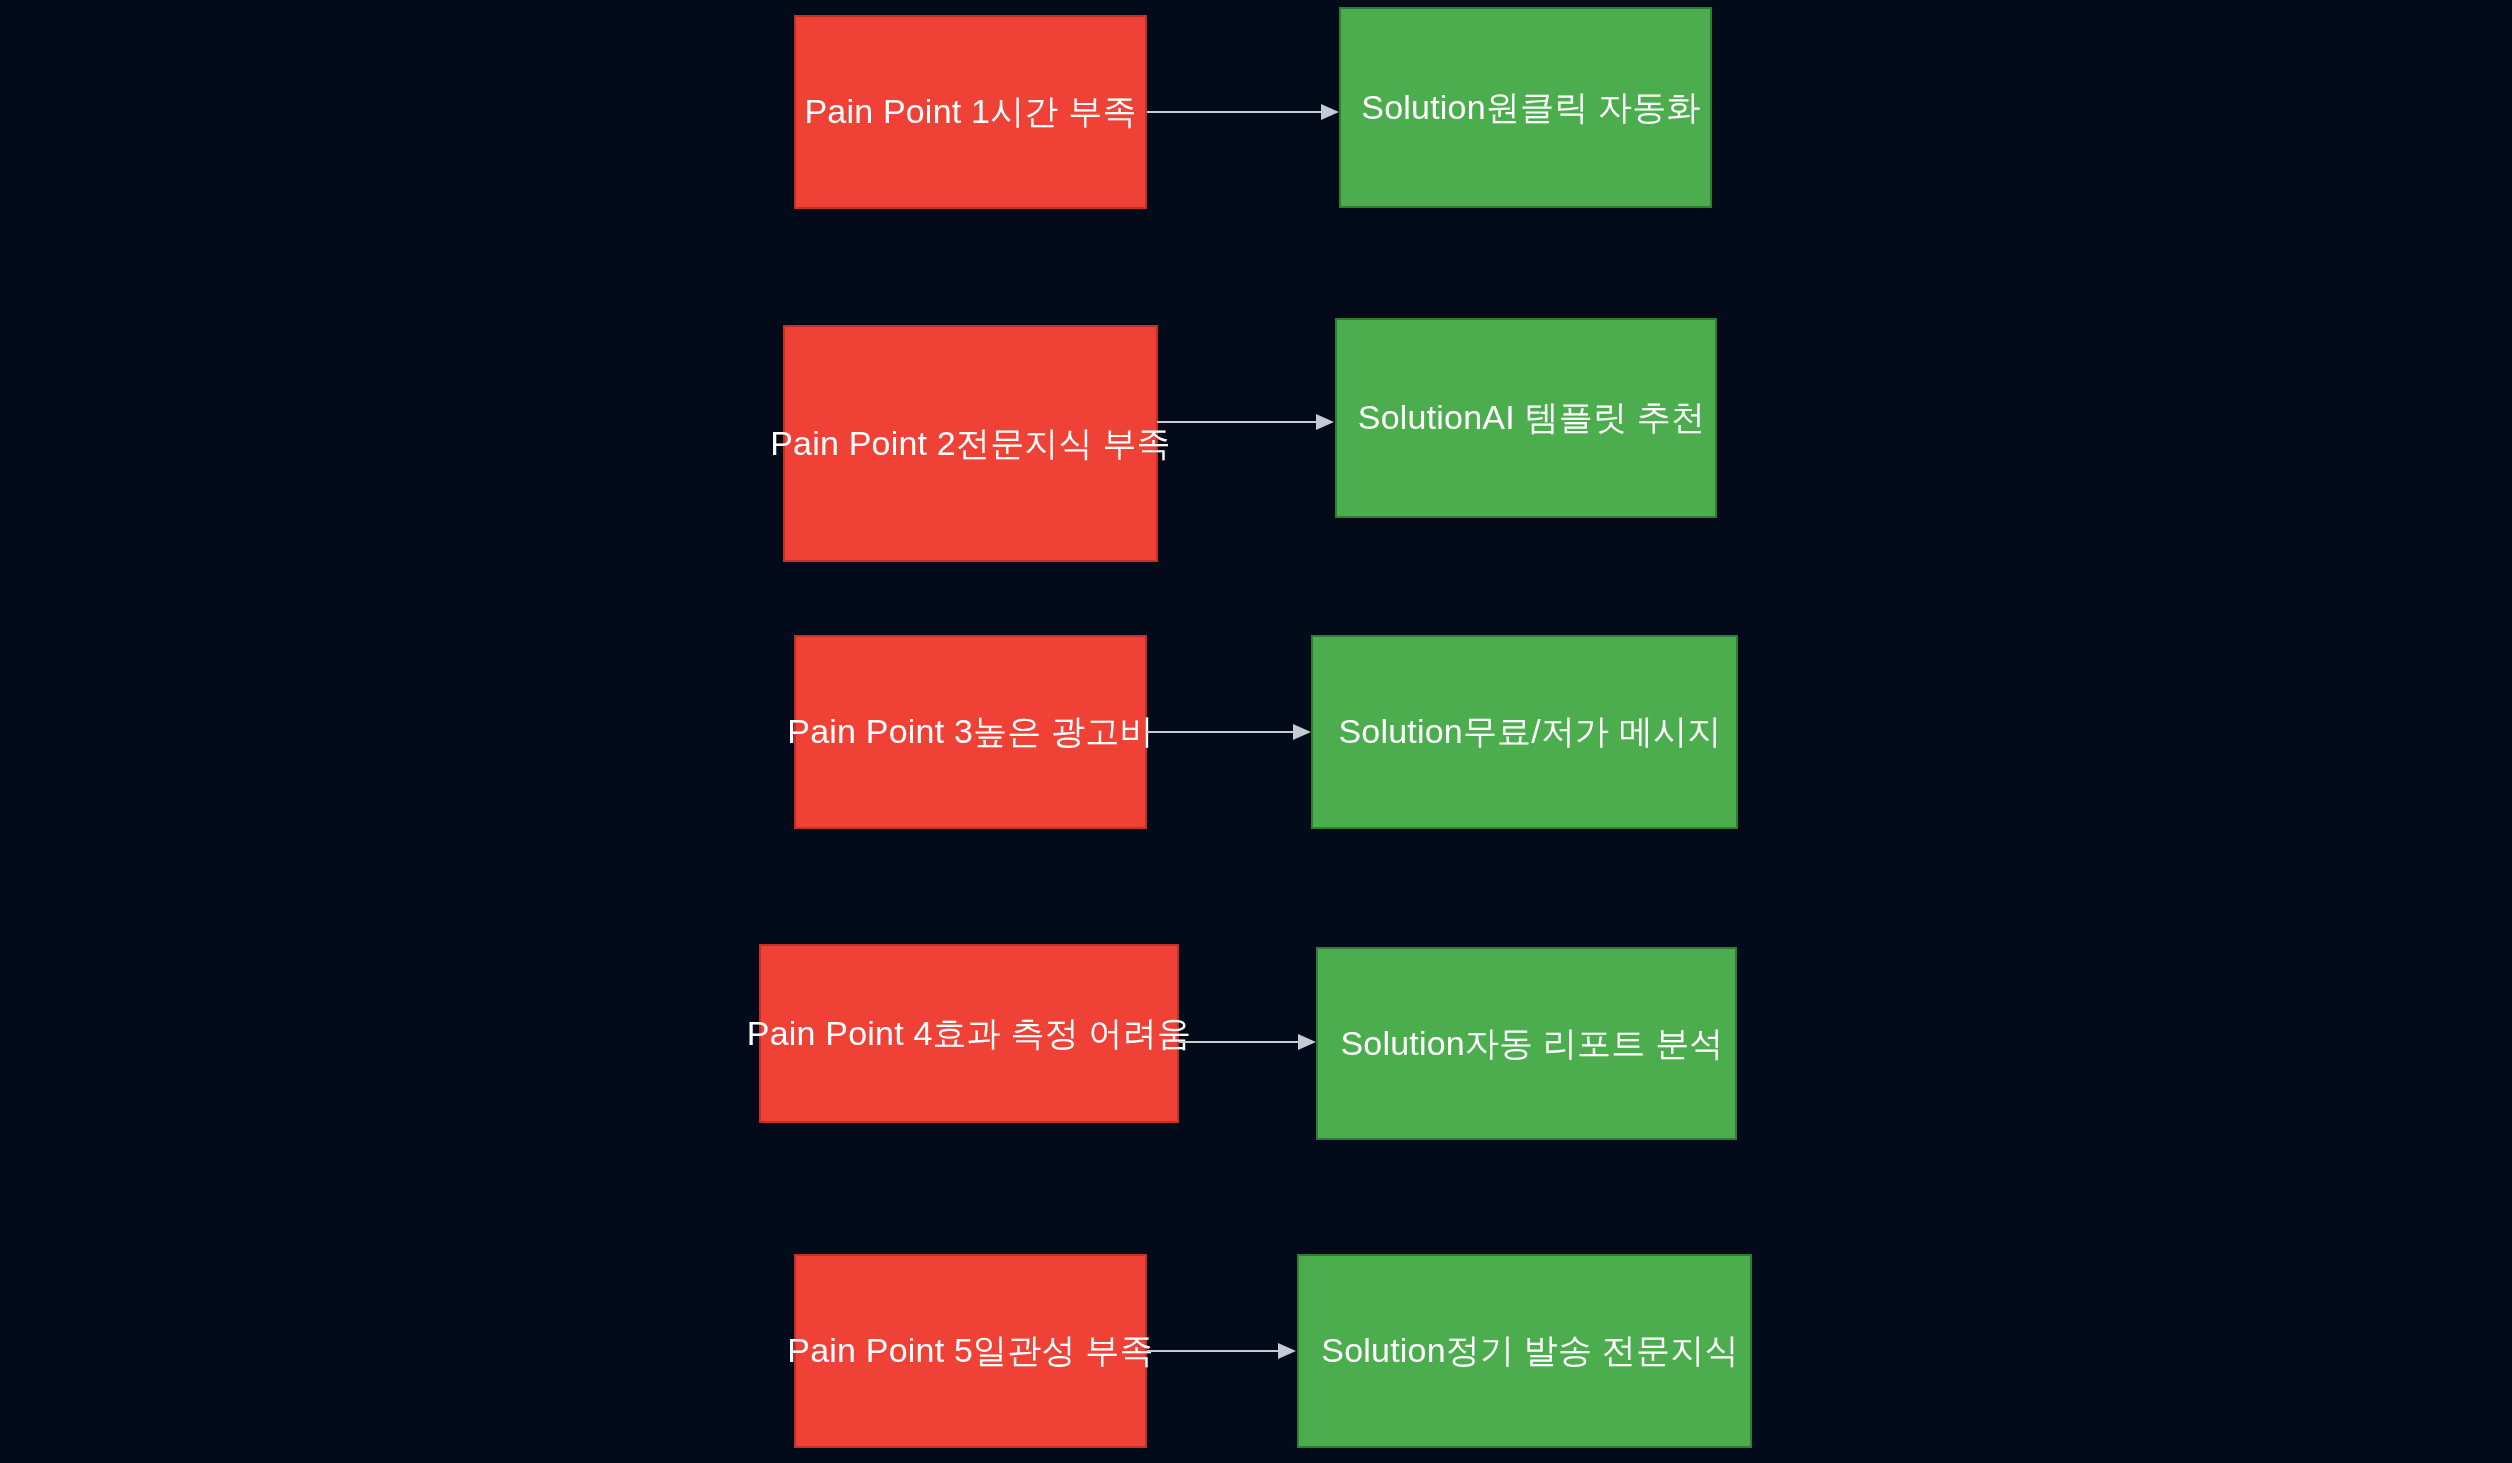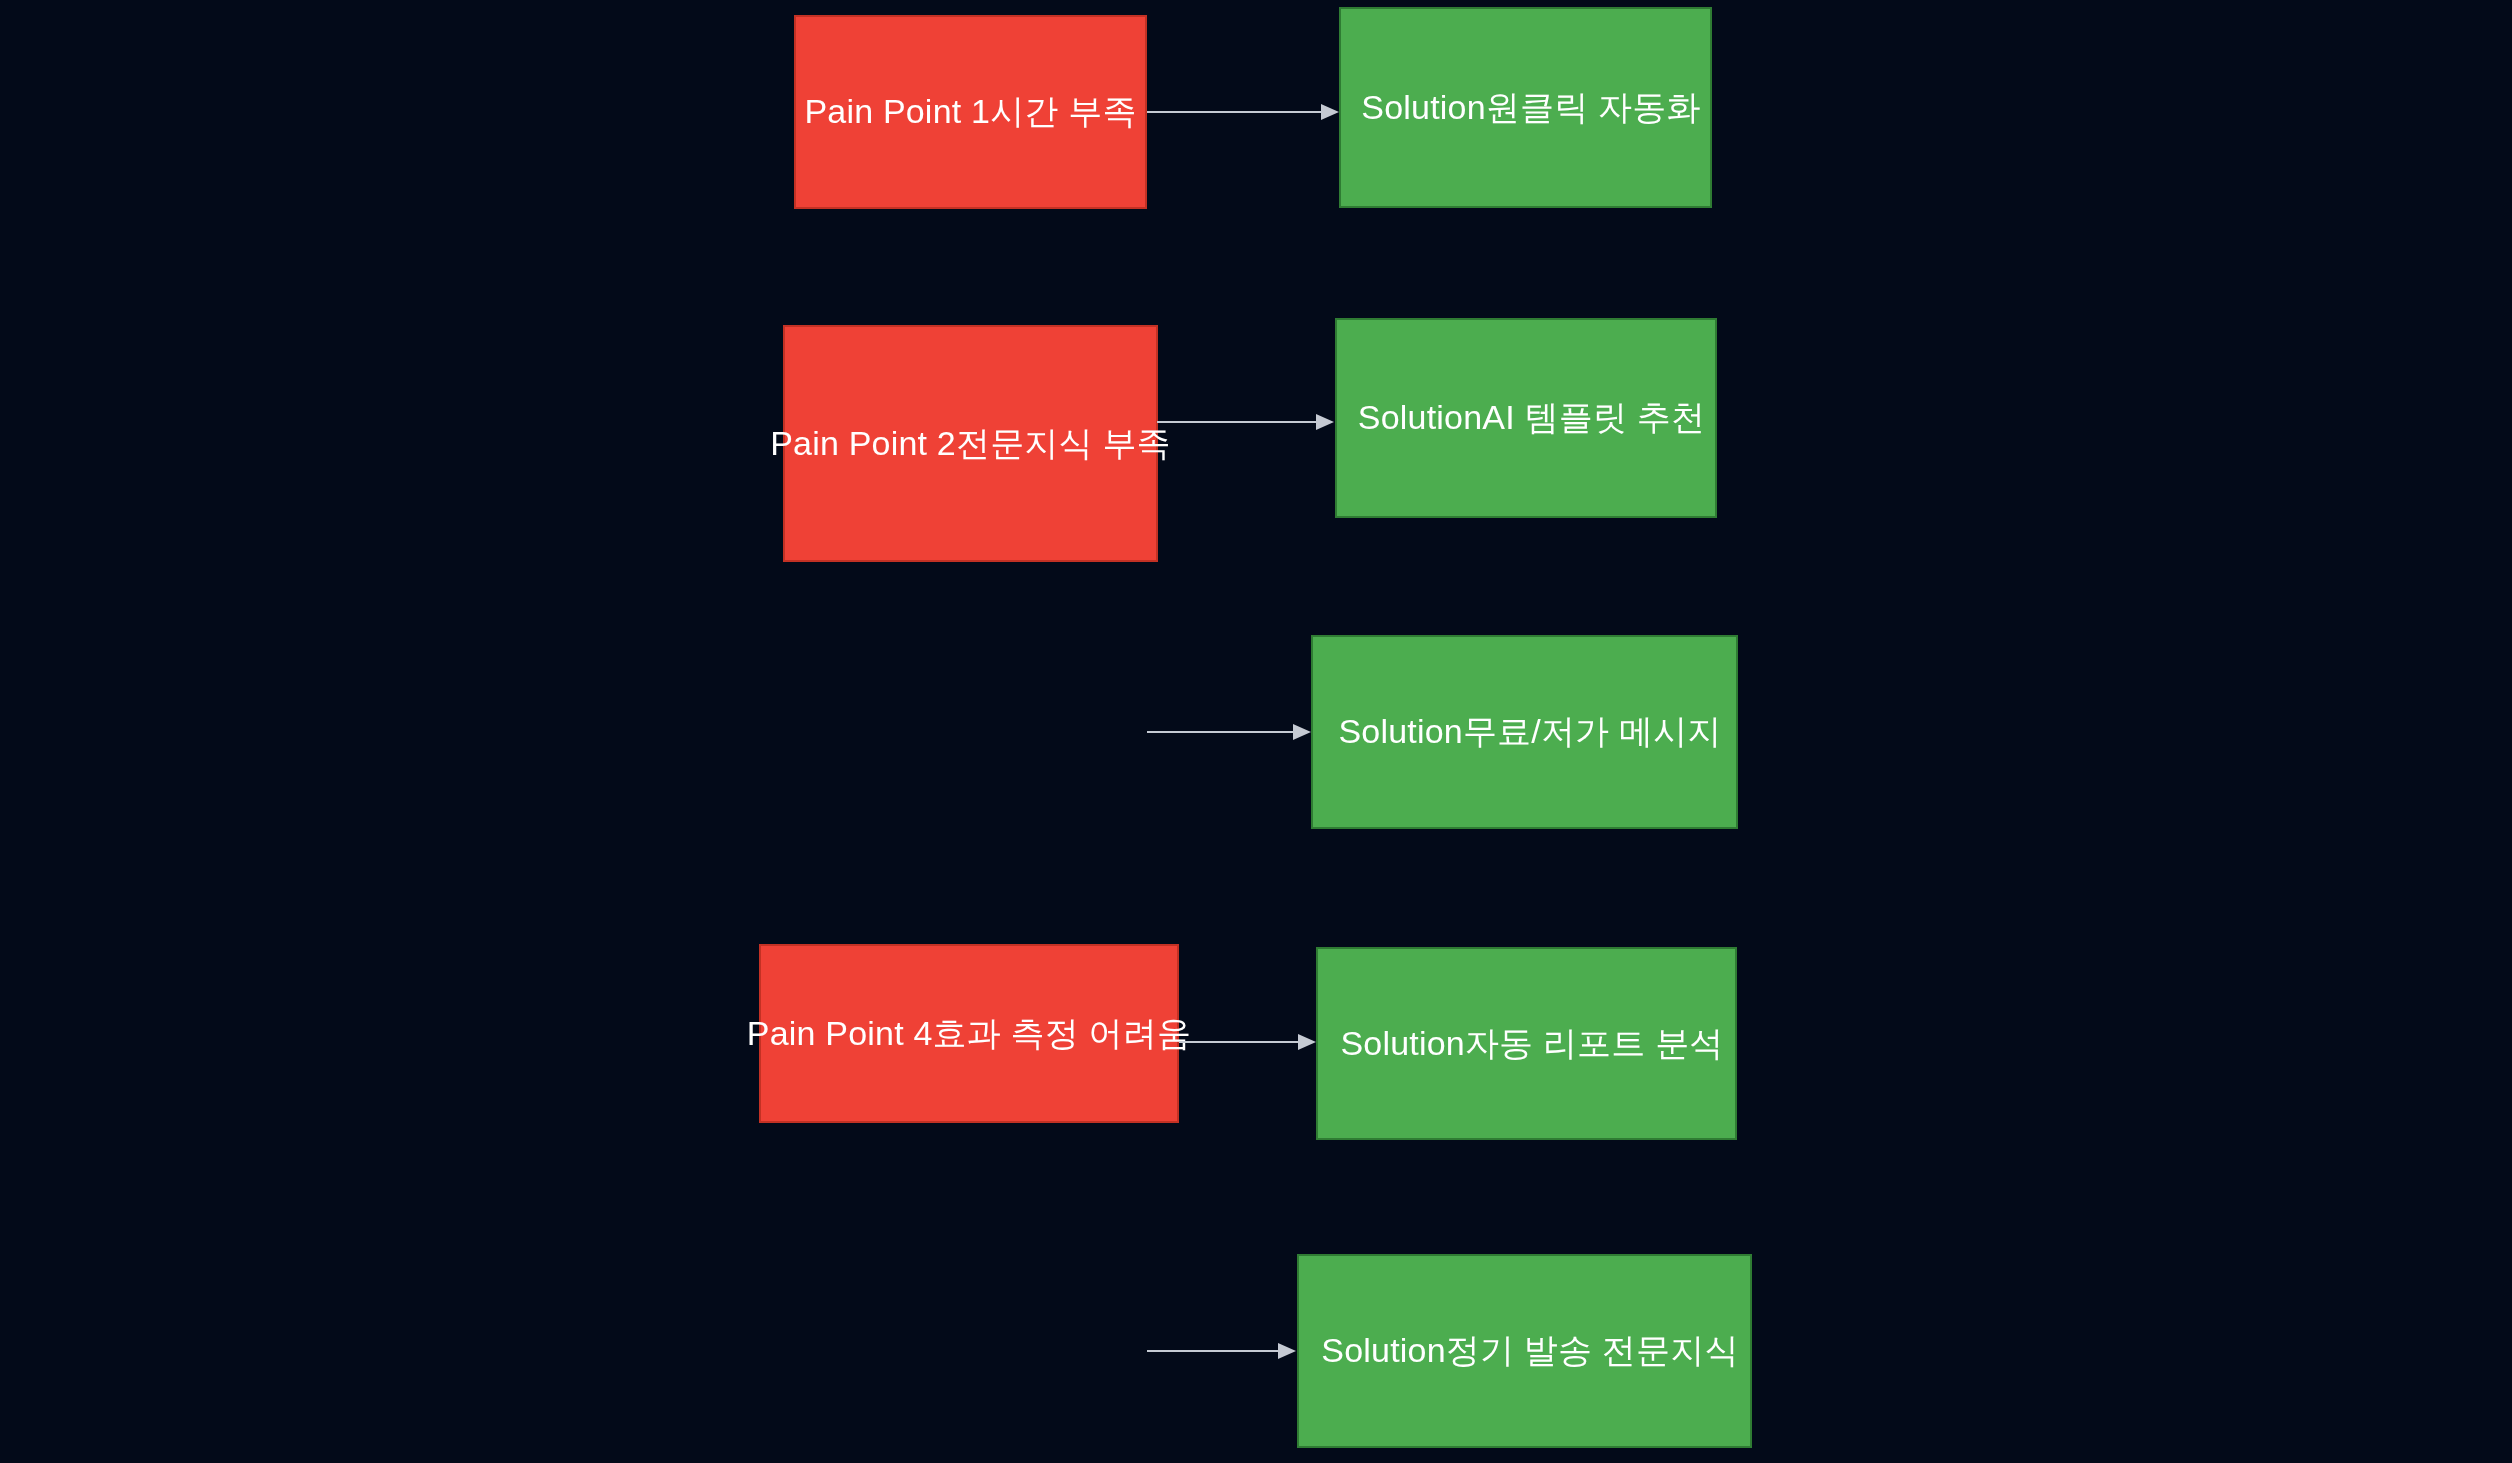--- a/index.html
+++ b/index.html
@@ -93,20 +93,24 @@
   </div>
   <div class="edge" style="left:1157px; top:412px; width:177px;">
     <div class="shaft" style="width:159px;"></div>
     <div class="head" style="left:159px;"></div>
   </div>
   <div class="node solution" style="left:1335px; top:318px; width:382px; height:200px;">
     <span class="line1">Solution</span>
     <span class="line2">AI 템플릿 추천</span>
   </div>
 
+  <div class="node pain" style="left:794px; top:635px; width:353px; height:194px;">
+    <span class="line1">Pain Point 3</span>
+    <span class="line2">높은 광고비</span>
+  </div>
   <div class="edge" style="left:1147px; top:722px; width:164px;">
     <div class="shaft" style="width:146px;"></div>
     <div class="head" style="left:146px;"></div>
   </div>
   <div class="node solution" style="left:1311px; top:635px; width:427px; height:194px;">
     <span class="line1">Solution</span>
     <span class="line2">무료/저가 메시지</span>
   </div>
 
   <div class="node pain" style="left:759px; top:944px; width:420px; height:179px;">
@@ -115,20 +119,24 @@
   </div>
   <div class="edge" style="left:1179px; top:1032px; width:138px;">
     <div class="shaft" style="width:119px;"></div>
     <div class="head" style="left:119px;"></div>
   </div>
   <div class="node solution" style="left:1316px; top:947px; width:421px; height:193px;">
     <span class="line1">Solution</span>
     <span class="line2">자동 리포트 분석</span>
   </div>
 
+  <div class="node pain" style="left:794px; top:1254px; width:353px; height:194px;">
+    <span class="line1">Pain Point 5</span>
+    <span class="line2">일관성 부족</span>
+  </div>
   <div class="edge" style="left:1147px; top:1341px; width:150px;">
     <div class="shaft" style="width:131px;"></div>
     <div class="head" style="left:131px;"></div>
   </div>
   <div class="node solution" style="left:1297px; top:1254px; width:455px; height:194px;">
     <span class="line1">Solution</span>
     <span class="line2">정기 발송 전문지식</span>
   </div>
 
 </div>

